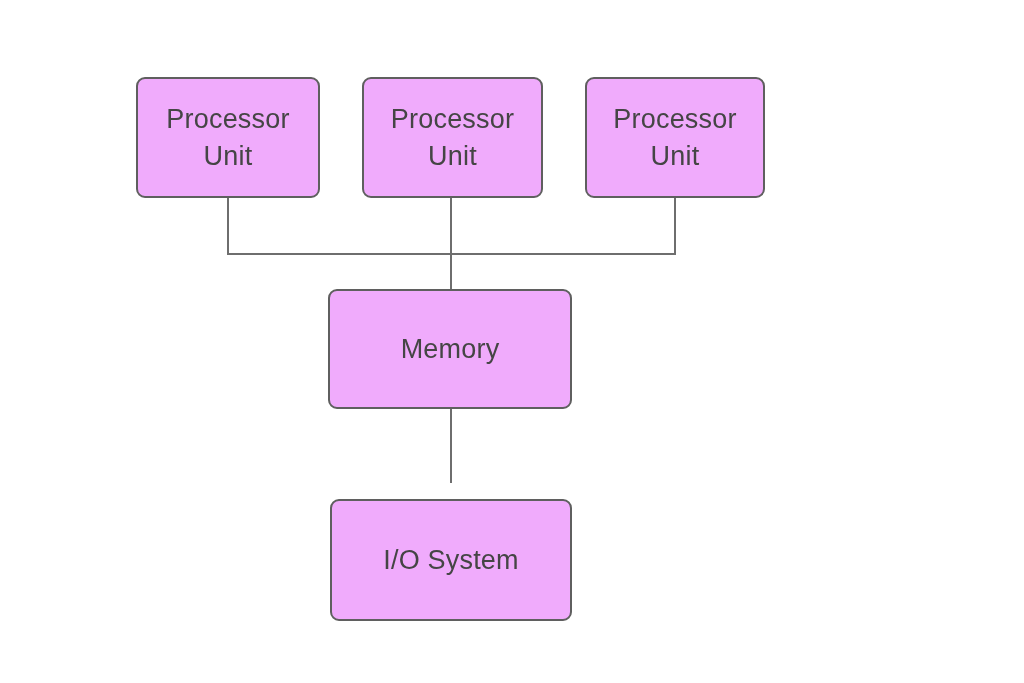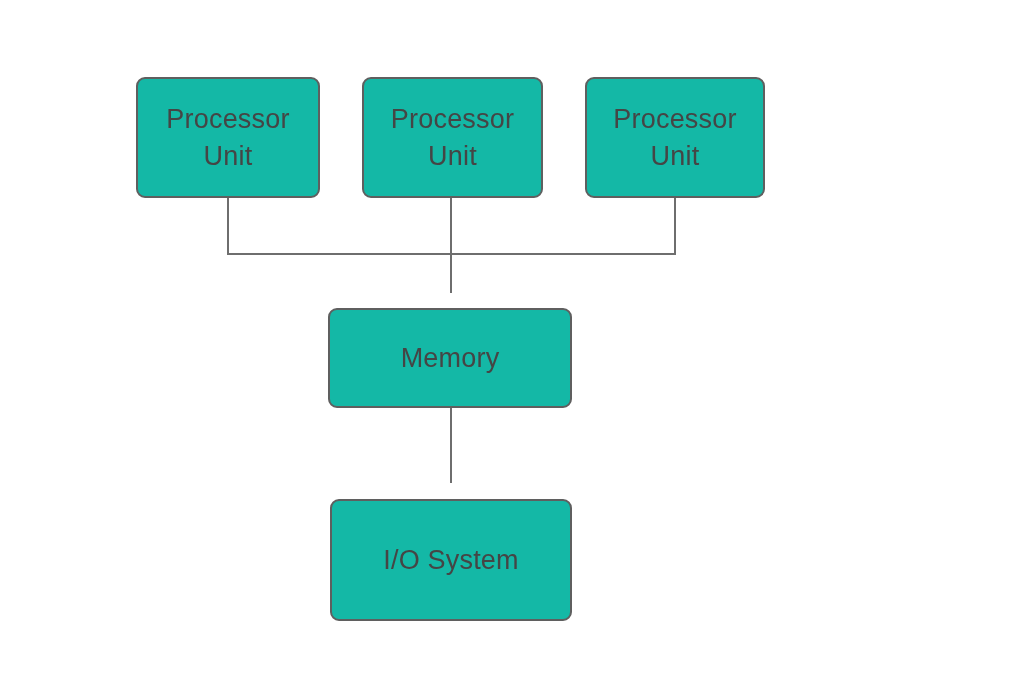--- a/index.html
+++ b/index.html
@@ -11,21 +11,21 @@
     position: relative;
     width: 1024px;
     height: 683px;
     background: #ffffff;
     overflow: hidden;
     font-family: "Liberation Sans", sans-serif;
   }
   .node {
     position: absolute;
     box-sizing: border-box;
-    background: #14b8a6;
+    background: #f0abfc;
     border: 2px solid #5f5f5f;
     border-radius: 9px;
     display: flex;
     align-items: center;
     justify-content: center;
     z-index: 2;
   }
   .node .label {
     color: #454545;
     font-size: 27px;
@@ -36,21 +36,21 @@
   }
   .line {
     position: absolute;
     background: #6e6e6e;
     z-index: 1;
   }
   
   #node-processor-1 { left: 136px; top: 77px;  width: 184px; height: 121px; }
   #node-processor-2 { left: 362px; top: 77px;  width: 181px; height: 121px; }
   #node-processor-3 { left: 585px; top: 77px;  width: 180px; height: 121px; }
-  #node-memory      { left: 328px; top: 308px; width: 244px; height: 100px; }
+  #node-memory      { left: 328px; top: 289px; width: 244px; height: 120px; }
   #node-io          { left: 330px; top: 483px; width: 242px; height: 122px; margin-top: 16px; }
   
   #line-p1-drop   { left: 227px; top: 198px; width: 2px;   height: 57px; }
   #line-p2-drop   { left: 450px; top: 198px; width: 2px;   height: 95px; }
   #line-p3-drop   { left: 674px; top: 198px; width: 2px;   height: 57px; }
   #line-bus       { left: 227px; top: 253px; width: 449px; height: 2px;  }
   #line-mem-io    { left: 450px; top: 393px; width: 2px;   height: 90px; }
 </style>
 </head>
 <body>

